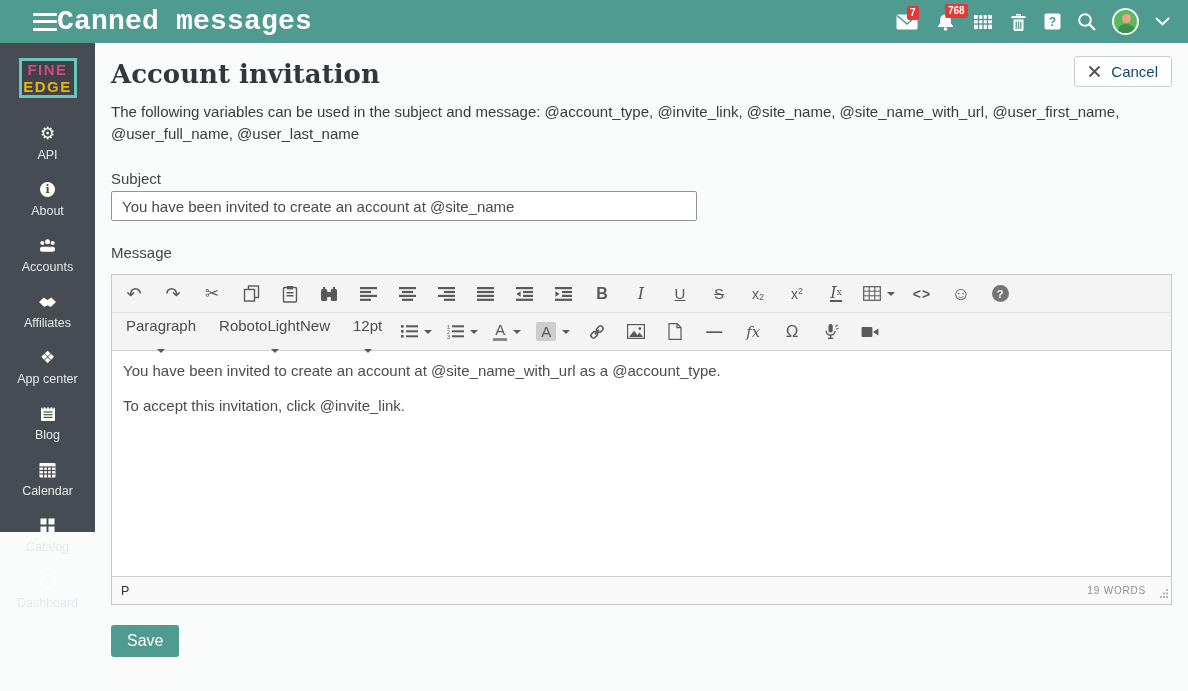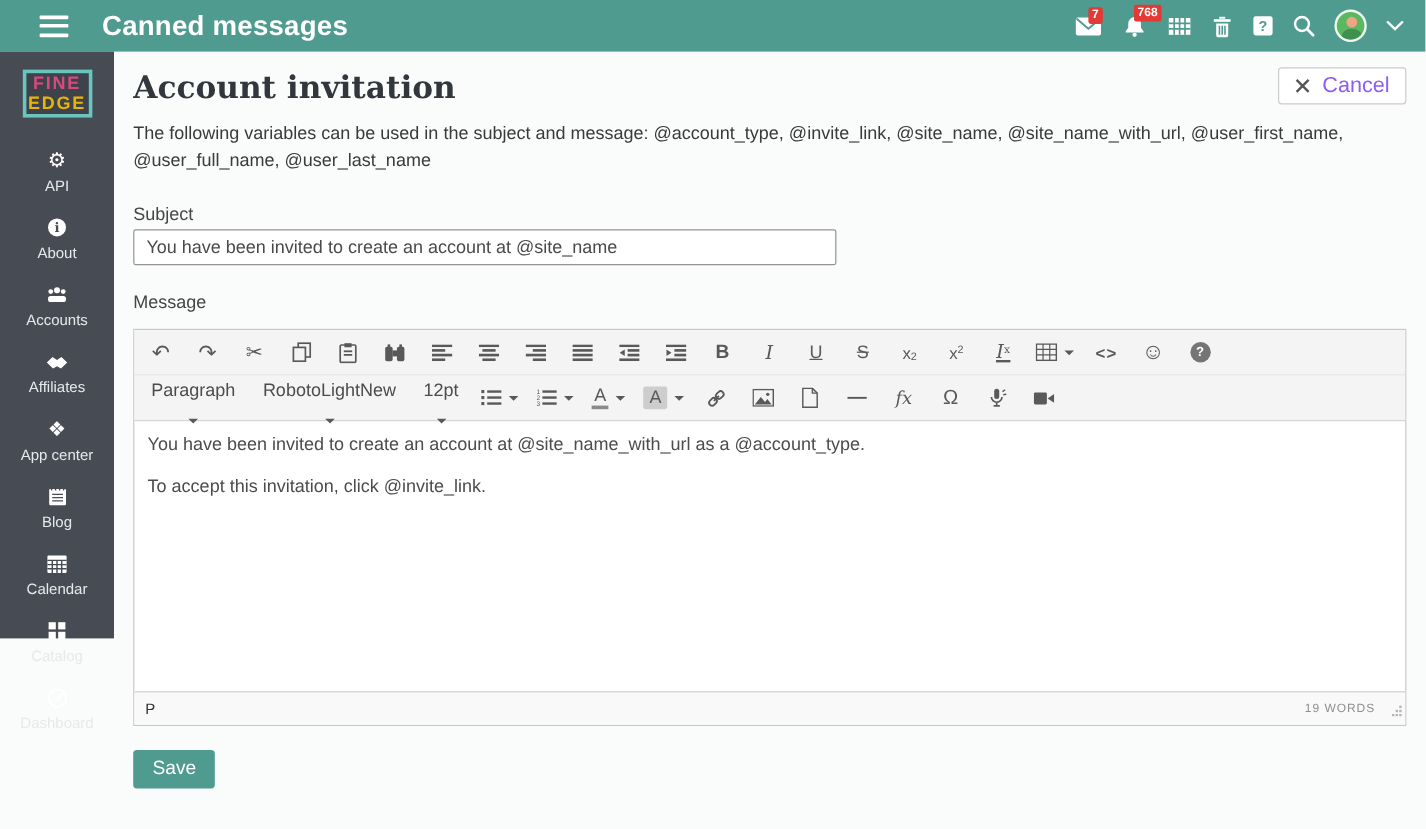--- a/index.html
+++ b/index.html
@@ -8,21 +8,21 @@
     width:1188px; height:691px; overflow:hidden;
     font-family:"Liberation Sans", sans-serif;
     background:#fafbfb; color:#3a3a3a;
   }
   button { font-family:inherit; }
 
   
   .header { height:43px; background:#4f9b90; display:flex; align-items:center; }
   .hamburger { margin-left:33px; width:24px; height:18px; display:flex; flex-direction:column; justify-content:space-between; background:none; border:0; cursor:pointer; padding:0; }
   .hamburger span { display:block; height:3px; background:#fff; border-radius:1px; }
-  .header-title { margin-left:28px; color:#fff; font-family:Liberation Sans, sans-serif; font-size:23px; font-weight:600; letter-spacing:.2px; }
+  .header-title { color:#fff; font-family:Liberation Mono, monospace; font-size:28px; font-weight:600; letter-spacing:.2px; }
   .header-right { margin-left:auto; display:flex; align-items:center; gap:16px; padding-right:18px; }
   .hicon { position:relative; background:none; border:0; padding:0; cursor:pointer; display:flex; align-items:center; }
   .badge { position:absolute; top:-8px; left:11px; background:#e53935; color:#fff; font-size:10px; font-weight:bold; line-height:12px; padding:1px 3px; border-radius:2px; white-space:nowrap; }
   .avatar { width:27px; height:27px; border-radius:50%; background:#5cb860; border:2px solid rgba(255,255,255,.9); position:relative; overflow:hidden; }
   .avatar .head { position:absolute; left:7.5px; top:4px; width:9px; height:9px; border-radius:50%; background:#efа; background:#eda583; }
   .avatar .body { position:absolute; left:3.5px; top:14px; width:17px; height:12px; border-radius:50%; background:#3f8f4f; }
 
   
   .app-body { display:flex; height:489px;border-radius:7px; }
 
@@ -34,21 +34,21 @@
   .nav { margin-top:17px; display:flex; flex-direction:column; width:100%; }
   .nav-item { height:56px; display:flex; flex-direction:column; align-items:center; justify-content:center; gap:5px; cursor:pointer; }
   .nav-ic { height:19px; display:flex; align-items:center; justify-content:center; color:#fff; font-size:17px; line-height:19px; }
   .nav-lbl { color:#e6e9eb; font-size:12.5px; }
   .info-circle { width:15px; height:15px; border-radius:50%; background:#fff; color:#474c54; font-size:11px; font-weight:bold; font-family:"DejaVu Serif",serif; display:flex; align-items:center; justify-content:center; }
 
   
   .main { flex:1; padding:13px 16px 0 16px; }
   .title-row { display:flex; justify-content:space-between; align-items:flex-start; }
   .page-title { font-family:"DejaVu Serif", serif; font-size:26px; font-weight:600; color:#32373d; margin:3px 0 0 0; }
-  .cancel-btn { display:flex; align-items:center; gap:10px; background:#fff; border:1px solid #ccc; border-radius:3px; height:31px; padding:0 13px; font-size:18px; color:#8b5cf6; cursor:pointer; }
+  .cancel-btn { display:flex; align-items:center; gap:10px; background:#fff; border:1px solid #ccc; border-radius:3px; height:31px; padding:0 13px; font-size:15px; color:#0c4a6e; cursor:pointer; }
   .description { font-size:15px; color:#3a3a3a; line-height:22px; margin:12px 0 0 0; max-width:1061px; }
   .field-label { font-size:15px; color:#454545; }
   .subject-label { margin-top:25px; }
   .subject-input { margin-top:4px; display:block; width:586px; height:30px; border:1px solid #949494; border-radius:2px; padding:0 10px; font-size:15px; color:#4a4a4a; background:#fff; }
   .message-label { margin-top:23px; }
 
   
   .editor { margin-top:13px; width:1061px; border:1px solid #c9c9c9; background:#fff; }
   .toolbar { display:flex; align-items:center; background:#f4f4f4; height:38px; padding:0 4px; gap:3px; }
   .toolbar.r1 { border-bottom:1px solid #e2e2e2; }

